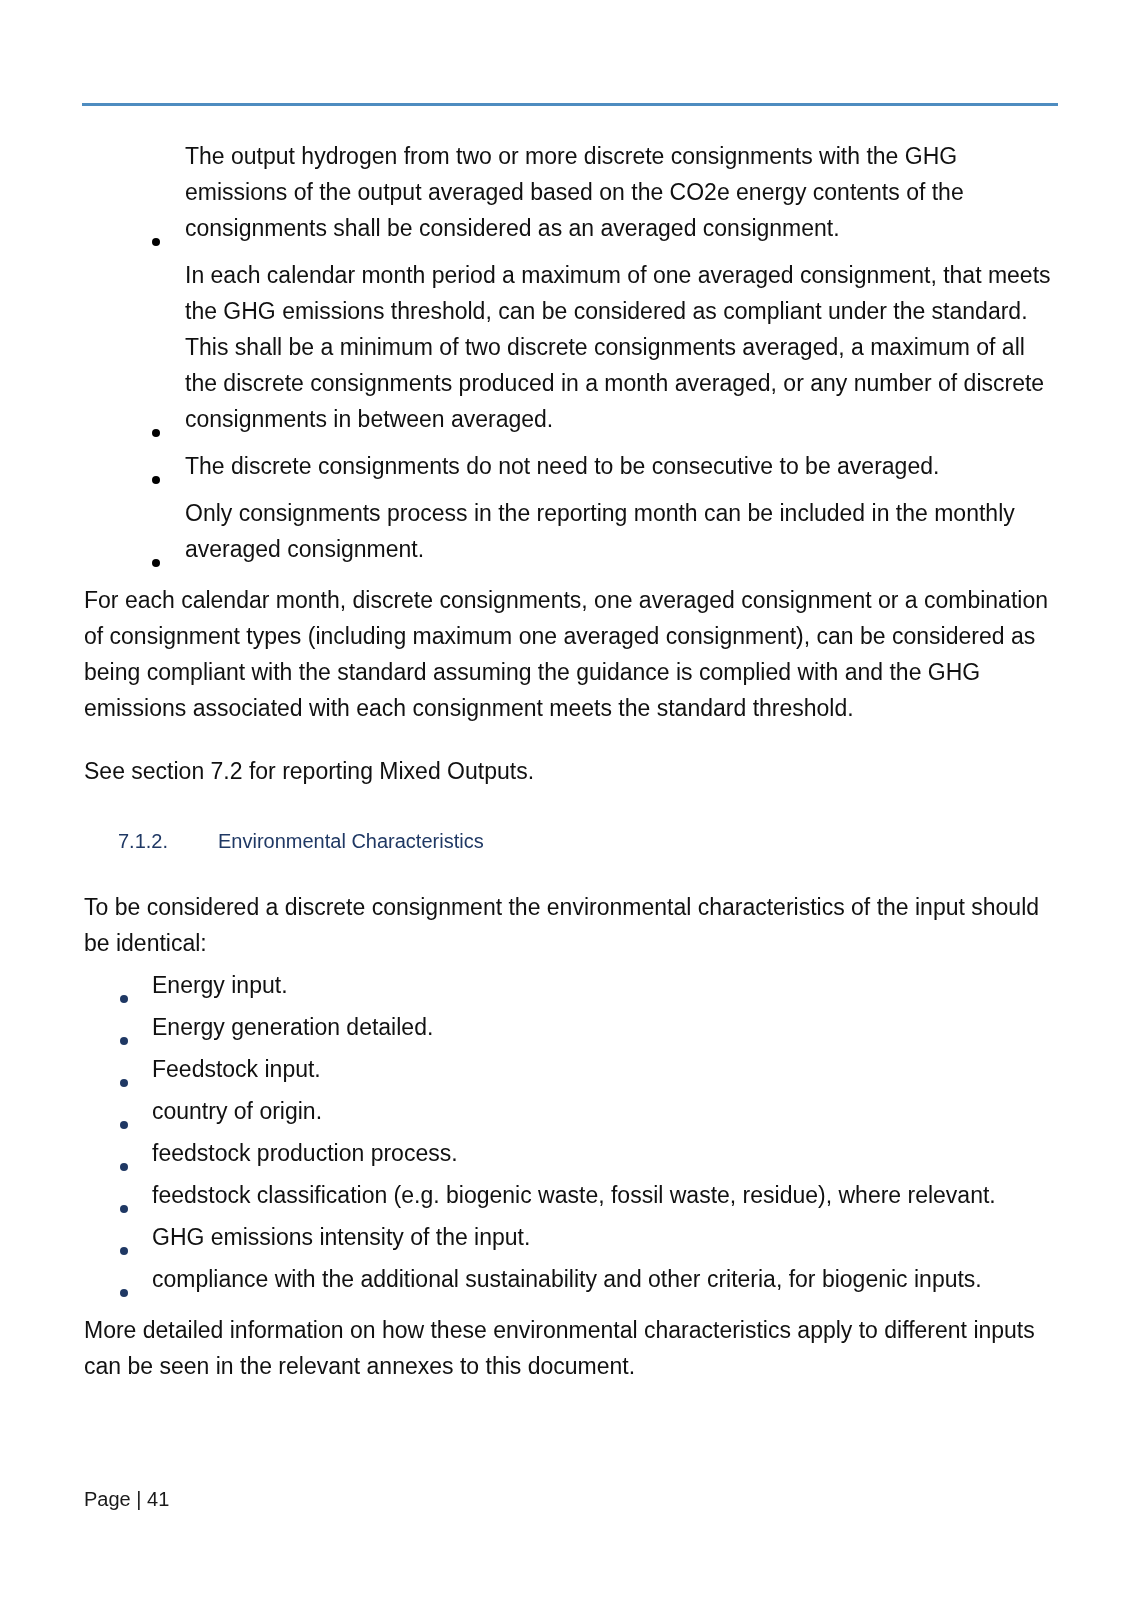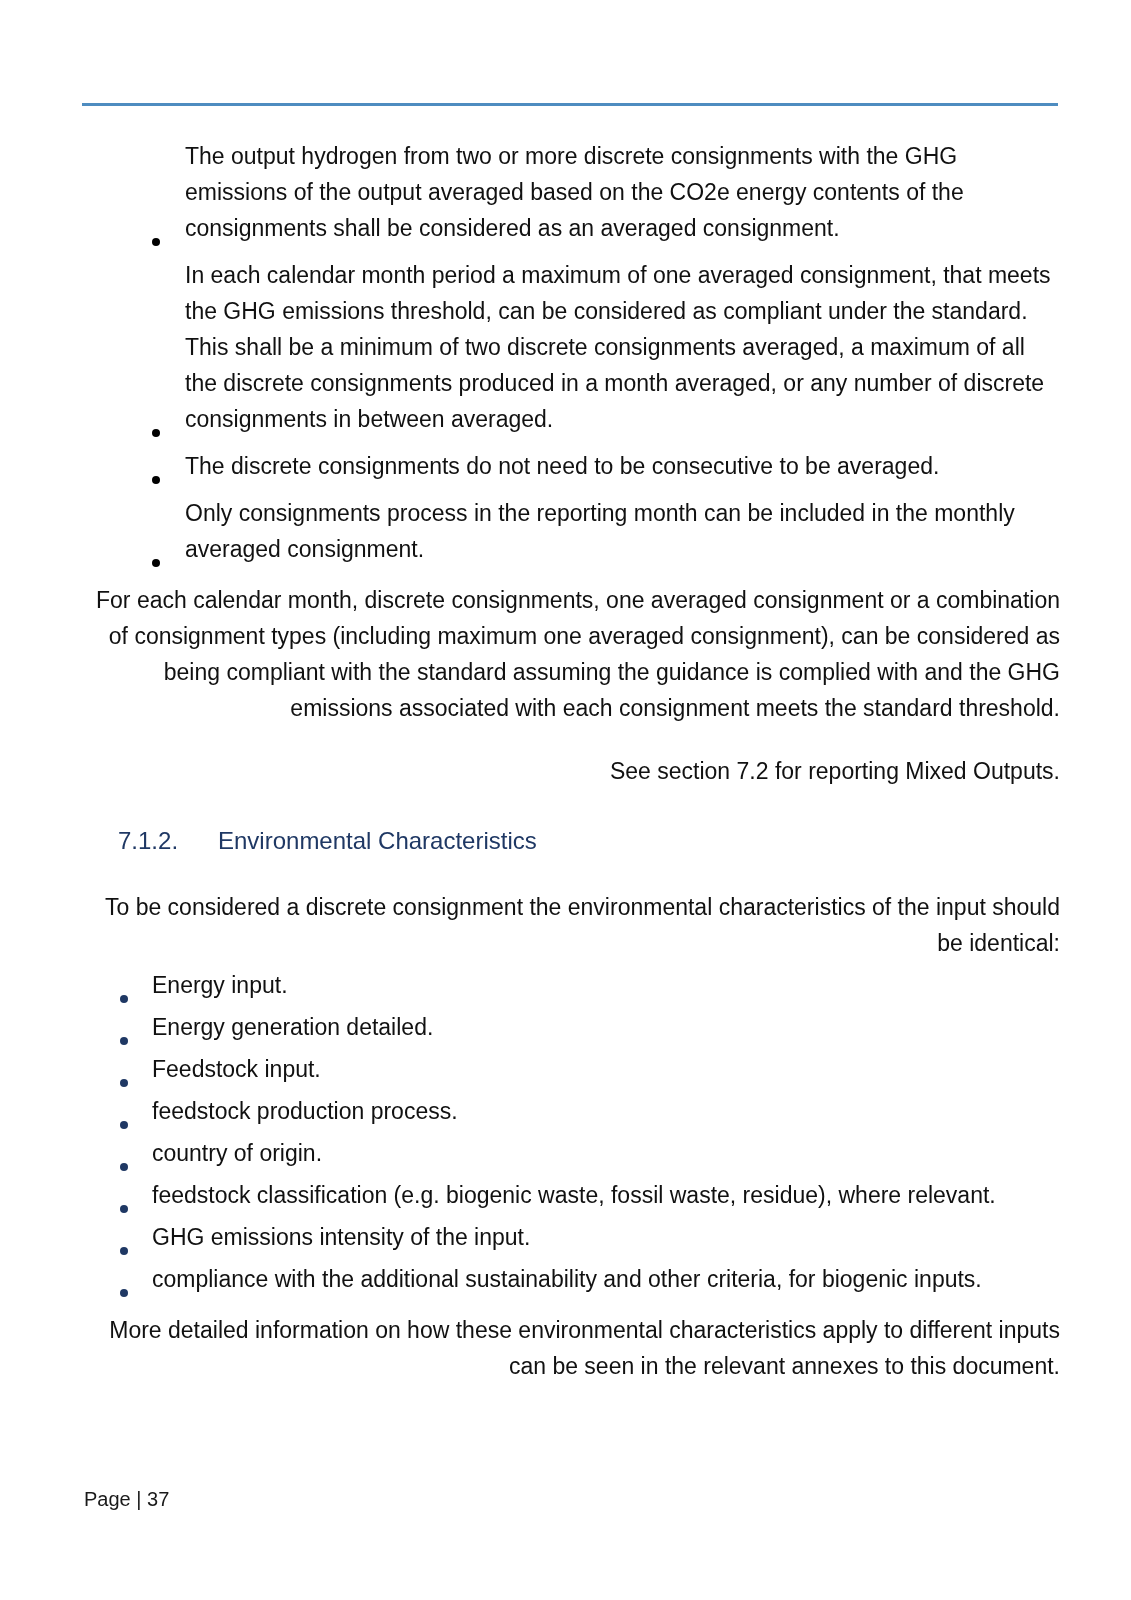--- a/index.html
+++ b/index.html
@@ -44,26 +44,26 @@
   .dot {
     display: block;
     width: 8px;
     height: 8px;
     border-radius: 50%;
     background: #000000;
     margin-top: 14px;
   }
   .blist-2 .dot { background: var(--bullet_color, #1f3864); width: 8px; height: 8px; }
   .li-text { flex: 1 1 auto; }
-  .para { margin: 15px 0 0 0; text-align: right; }
+  .para { margin: 15px 0 0 0; }
   .para.gap { margin-top: 27px; }
   .heading {
     display: flex;
     margin: 34px 0 30px 34px;
-    font-size: 24px;
+    font-size: 20px;
     line-height: 36px;
     color: var(--heading_color, #1f3864);
   }
   .heading-number { flex: 0 0 100px; }
   .footer {
     position: absolute;
     left: 84px;
     top: 1488px;
     font-size: 20px;
     color: #1a1a1a;
@@ -130,27 +130,27 @@
       <div class="li">
       <span class="dot-col">
           <span class="dot"></span>
         </span>
       <span class="li-text">Feedstock input.</span>
     </div>
       <div class="li">
       <span class="dot-col">
           <span class="dot"></span>
         </span>
-      <span class="li-text">feedstock production process.</span>
+      <span class="li-text">country of origin.</span>
     </div>
       <div class="li">
       <span class="dot-col">
           <span class="dot"></span>
         </span>
-      <span class="li-text">country of origin.</span>
+      <span class="li-text">feedstock production process.</span>
     </div>
       <div class="li">
       <span class="dot-col">
           <span class="dot"></span>
         </span>
       <span class="li-text">feedstock classification (e.g. biogenic waste, fossil waste, residue), where relevant.</span>
     </div>
       <div class="li">
       <span class="dot-col">
           <span class="dot"></span>
@@ -162,13 +162,13 @@
           <span class="dot"></span>
         </span>
       <span class="li-text">compliance with the additional sustainability and other criteria, for biogenic inputs.</span>
     </div>
     </div>
 
   <p class="para">More detailed information on how these environmental characteristics apply to different inputs can be seen in the relevant annexes to this document.</p>
 
 </div>
 
-<div class="footer">Page | 37</div>
+<div class="footer">Page | 41</div>
 
 </body></html>

